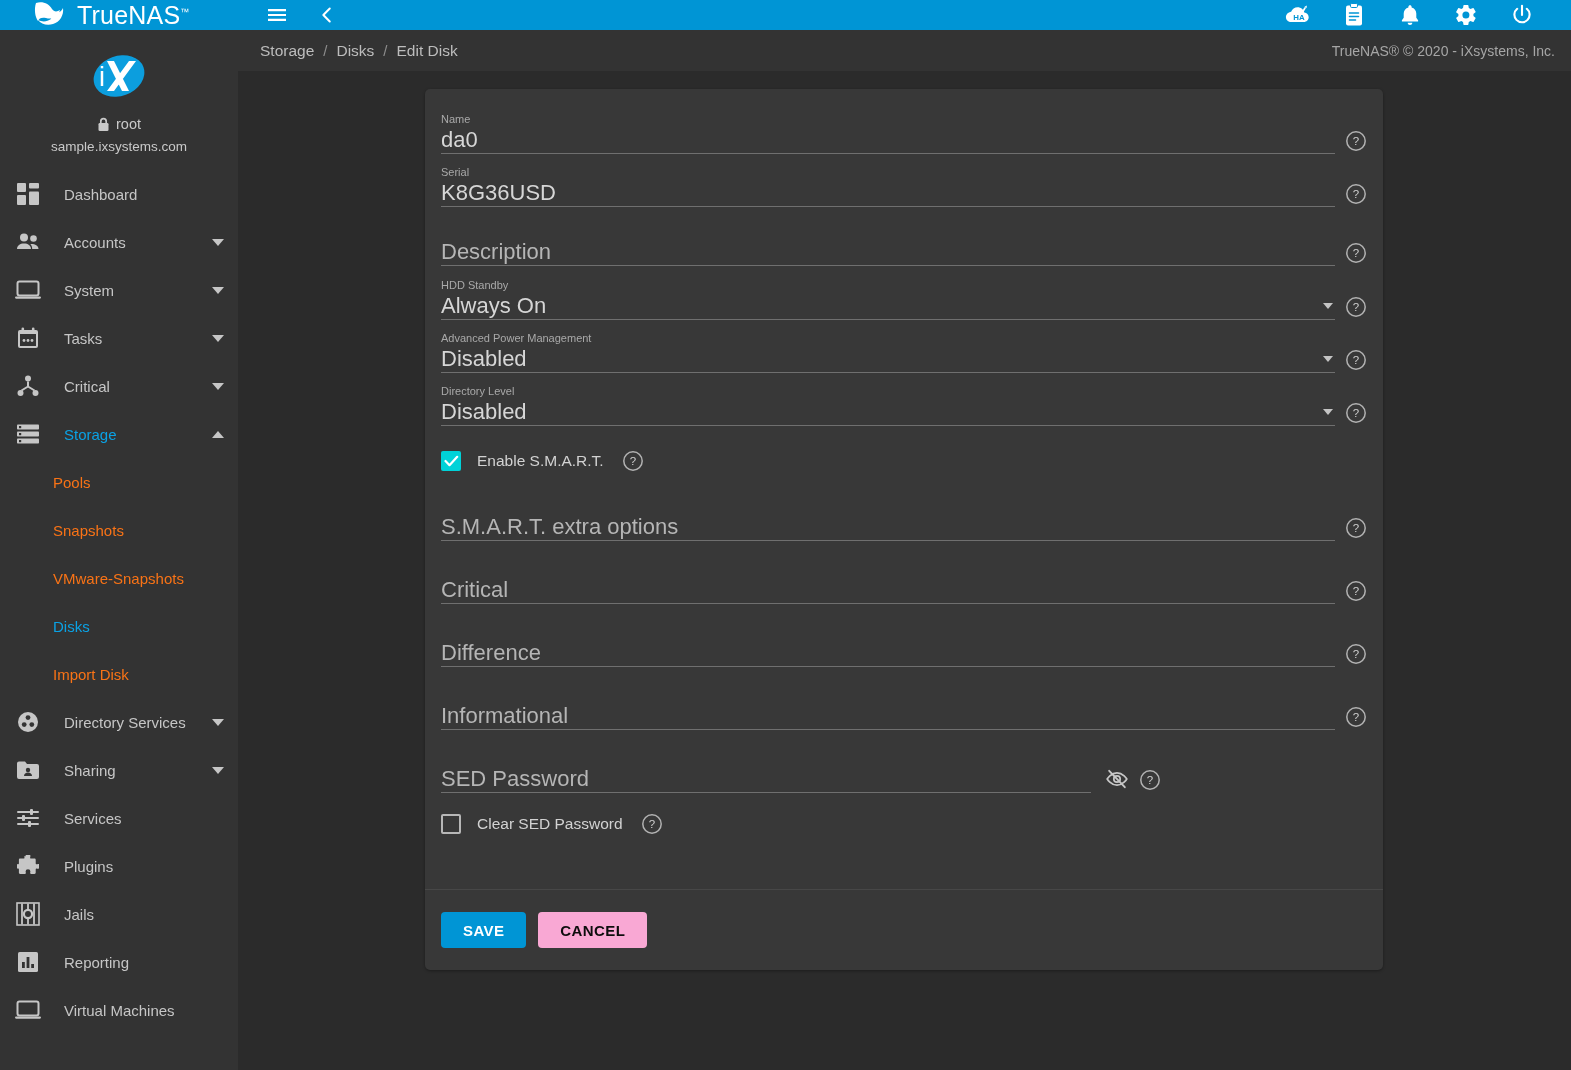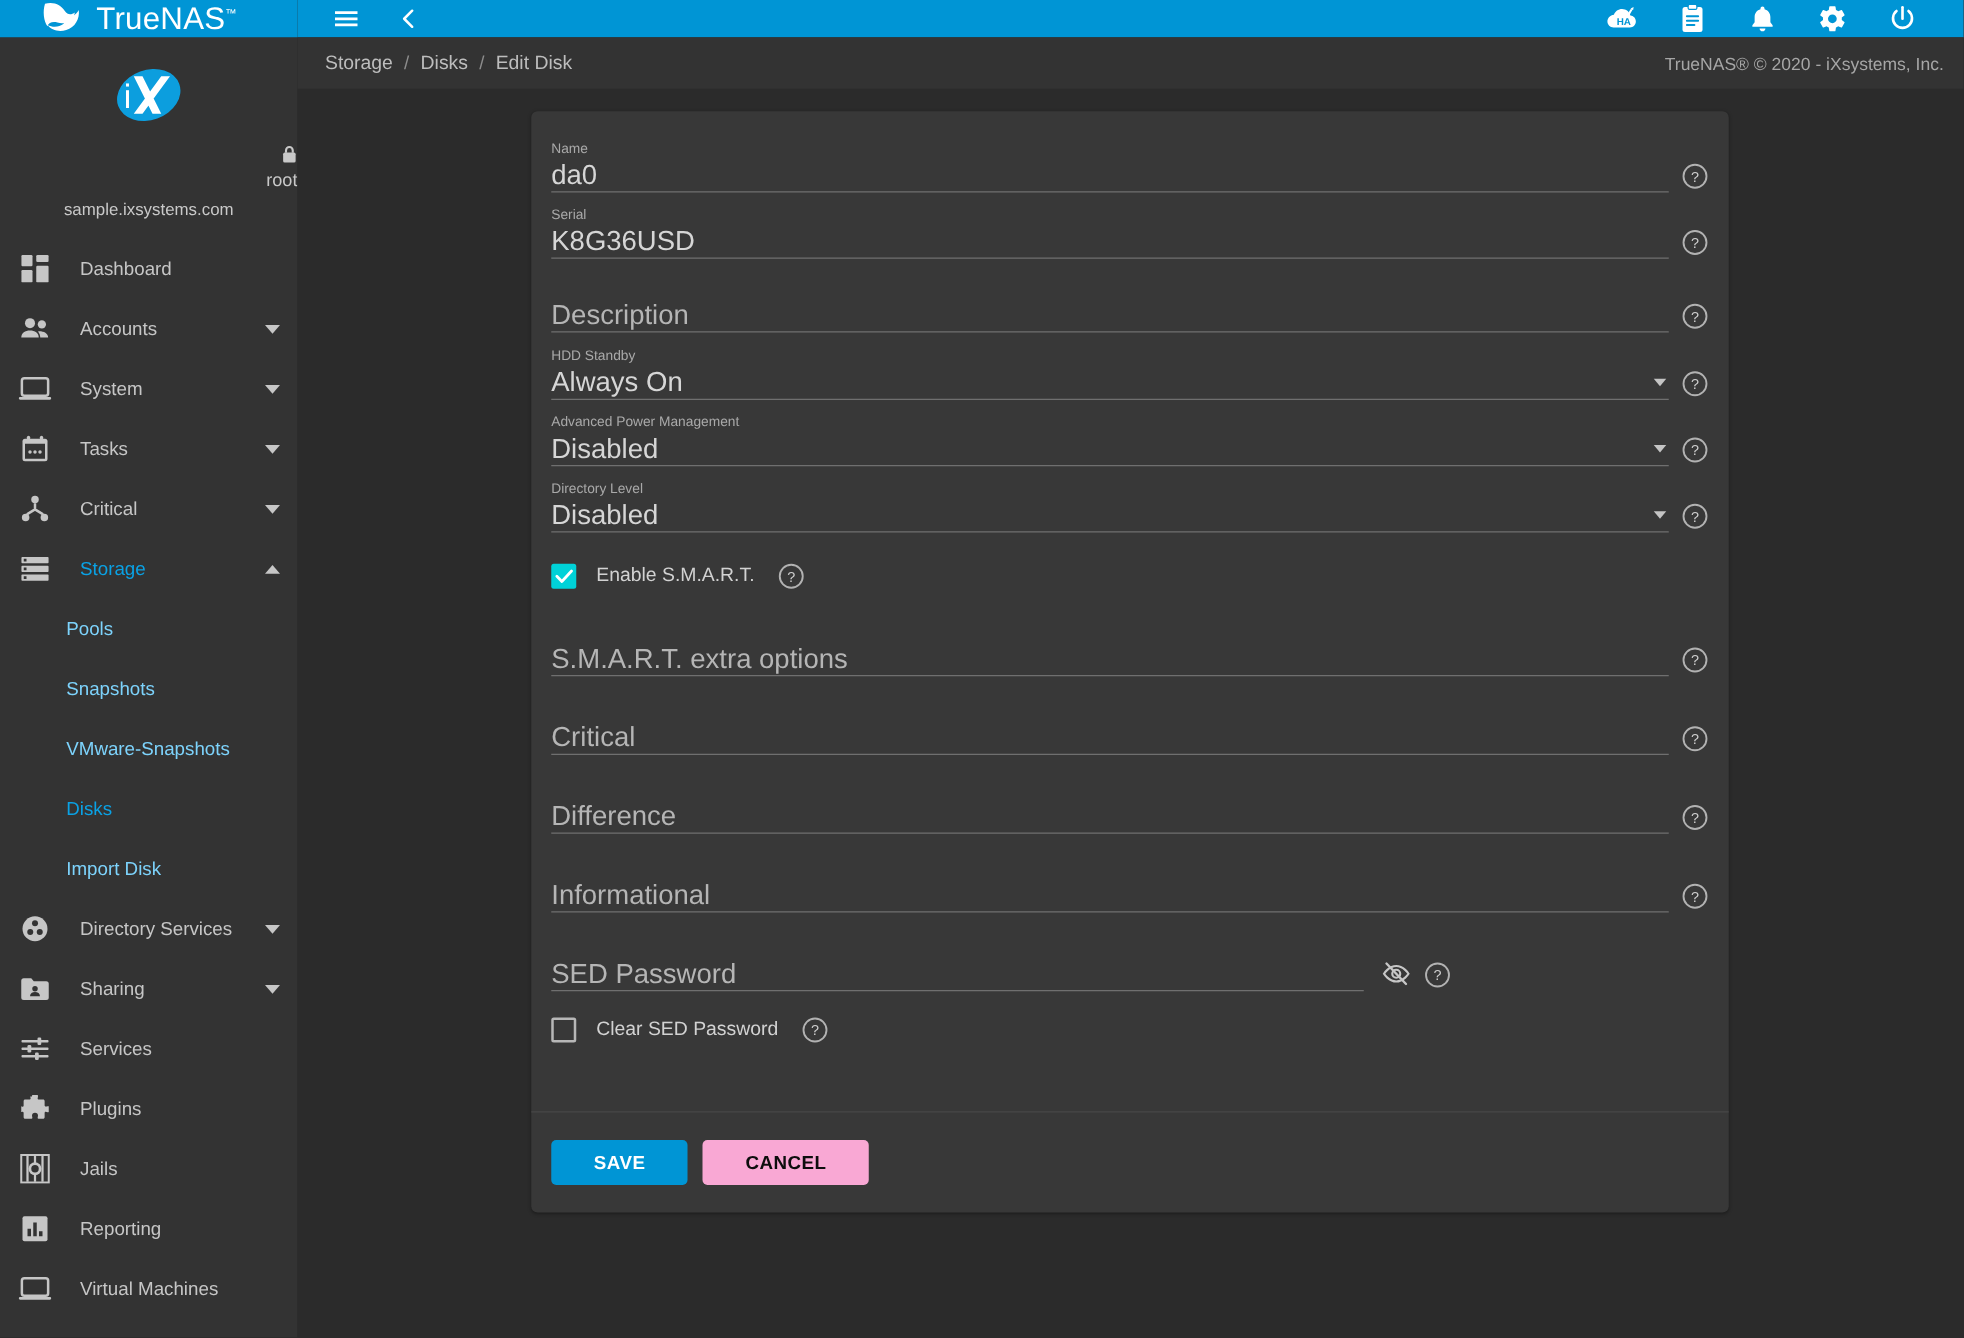--- a/index.html
+++ b/index.html
@@ -36,42 +36,42 @@
 
   
   .sidebar {
     width: 238px; background: #333333; flex-shrink: 0;
     overflow: hidden; display: flex; flex-direction: column;
   }
   .profile { padding: 18px 0 16px; text-align: center; }
   .ix-logo { width: 62px; height: 56px; margin: 0 auto 12px; display: block; }
   .user-line {
     color: #c9c9c9; font-size: 14.5px; display: flex; align-items: flex-end;
-    justify-content: center; gap: 6px; margin-bottom: 7px; flex-direction: column;
+    justify-content: center; gap: 6px; margin-bottom: 7px;
   }
   .host-line { color: #c9c9c9; font-size: 13.5px; }
 
   .nav { display: flex; flex-direction: column; }
   .nav-item {
     height: 48px; display: flex; align-items: center;
     padding: 0 14px 0 12px; color: #c6c6c6; font-size: 15px; cursor: pointer;
     position: relative;
   }
   .nav-ico {
     width: 32px; height: 28px; margin-right: 20px; flex-shrink: 0;
     display: flex; align-items: center; justify-content: center; color: #c6c6c6;
   }
   .nav-label { flex: 1; }
   .nav-item.active > .nav-label, .nav-item.active > .nav-ico { color: #0aa2e5; }
   .caret { width: 0; height: 0; border-left: 6px solid transparent; border-right: 6px solid transparent;
            border-top: 7px solid #c6c6c6; }
   .caret.up { border-top: none; border-bottom: 7px solid #c6c6c6; }
   .sub-item {
     height: 48px; display: flex; align-items: center; padding-left: 53px;
-    color: #7dd3fc; font-size: 15px; cursor: pointer;
+    color: #f97316; font-size: 15px; cursor: pointer;
   }
   .sub-item.active { color: #0aa2e5; }
 
   
   .main { flex: 1; display: flex; flex-direction: column; min-width: 0; background: #2b2b2b; }
   .breadcrumb-bar {
     height: 41px; background: #333333; display: flex; align-items: center;
     padding: 0 16px 0 22px; flex-shrink: 0;
   }
   .crumb { color: #bdbdbd; font-size: 15.5px; cursor: pointer; }
@@ -121,21 +121,21 @@
   }
   .cbox.on { background: #00d2d8; }
   .cbox.off { border: 2px solid #b7b7b7; background: transparent; }
   .check-label { color: #d2d2d2; font-size: 15.5px; }
 
   .eye { width: 24px; height: 24px; margin-left: 14px; margin-bottom: 2px; cursor: pointer; }
 
   .divider { height: 1px; background: #474747; margin: 0; }
   .actions { padding: 22px 16px 22px 16px; display: flex; gap: 12px; }
   .btn {
-    border: none; border-radius: 4px; height: 36px; padding: 0 34px;
+    border: none; border-radius: 4px; height: 36px; padding: 0 22px;
     font-size: 15px; font-weight: 600; letter-spacing: .4px; cursor: pointer;
     font-family: "Liberation Sans", sans-serif;
   }
   .btn-save { background: #0095d5; color: #ffffff; }
   .btn-cancel { background: #f9a8d4; color: #0d0d0d; }
 </style>
 </head>
 <body>
 
 <div class="app">

